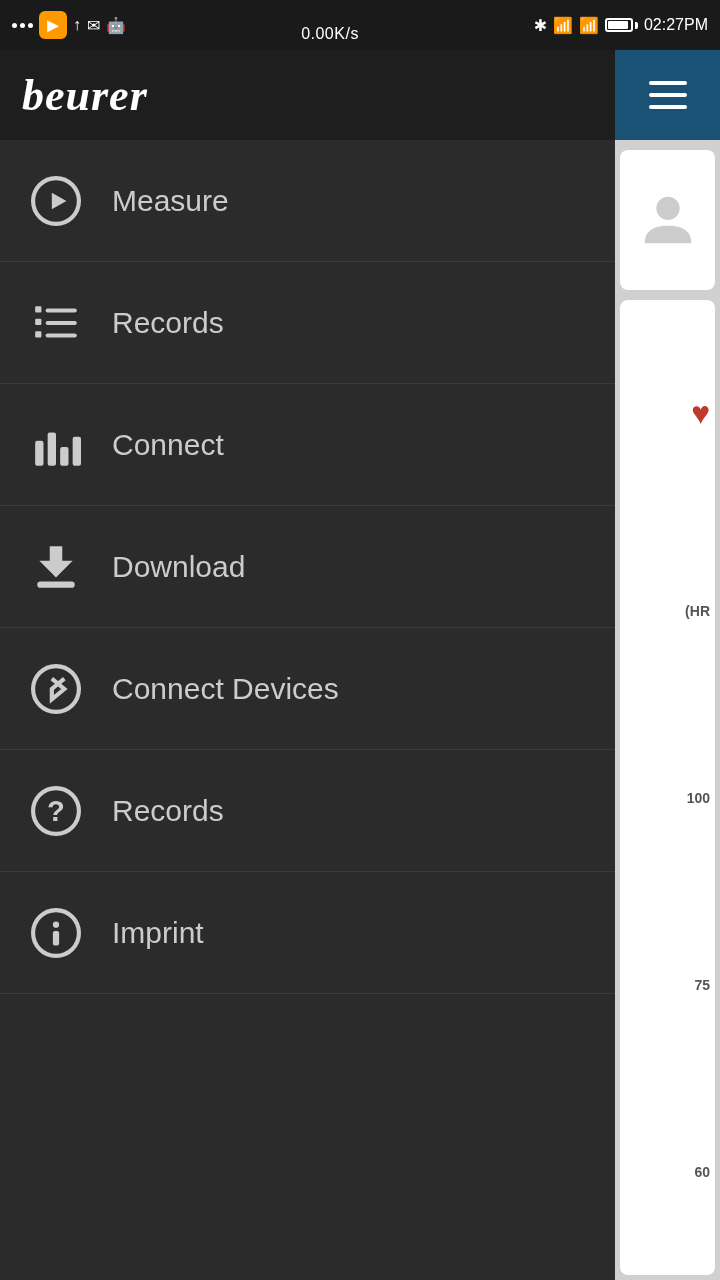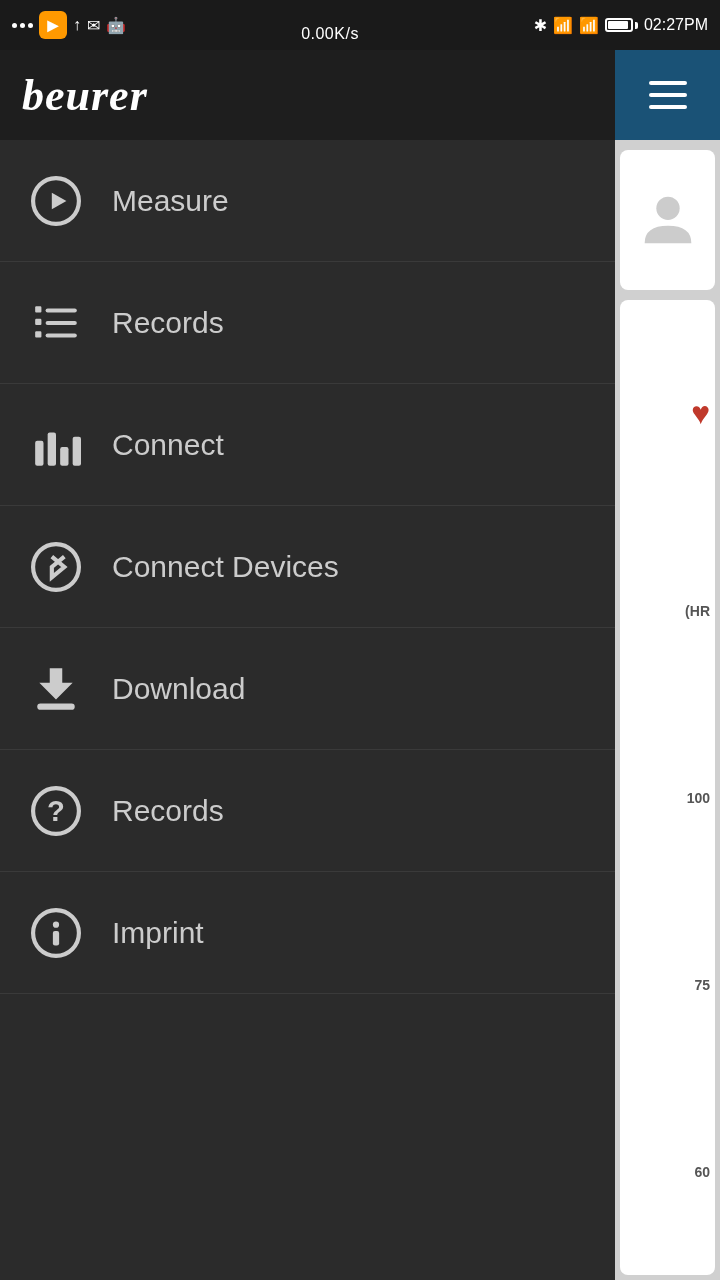--- a/index.html
+++ b/index.html
@@ -279,36 +279,36 @@
             <rect x="14" y="13" width="4" height="9" rx="1" fill="#ccc"></rect>
             <rect x="20" y="8" width="4" height="14" rx="1" fill="#ccc"></rect>
           </svg>
         </div>
         <span class="nav-label">Connect</span>
       </div>
 
       <div class="nav-item">
         <div class="nav-icon">
           <svg width="50" height="50" viewBox="0 0 24 24">
+            <polygon points="12,17 4,9 9,9 9,2 15,2 15,9 20,9" fill="#ccc"></polygon>
+            <rect x="3" y="19" width="18" height="3" rx="1.5" fill="#ccc"></rect>
+          </svg>
+        </div>
+        <span class="nav-label">Download</span>
+      </div>
+
+      <div class="nav-item">
+        <div class="nav-icon">
+          <svg width="50" height="50" viewBox="0 0 24 24">
             <circle cx="12" cy="12" r="11" fill="#2b2b2b" stroke="#ccc" stroke-width="2"></circle>
             <path d="M10,7 L16,12 L10,17 L10,12 L16,7" stroke="#ccc" stroke-width="2" fill="none"></path>
             <line x1="10" y1="12" x2="16" y2="12" stroke="#ccc" stroke-width="0"></line>
           </svg>
         </div>
         <span class="nav-label">Connect Devices</span>
-      </div>
-
-      <div class="nav-item">
-        <div class="nav-icon">
-          <svg width="50" height="50" viewBox="0 0 24 24">
-            <polygon points="12,17 4,9 9,9 9,2 15,2 15,9 20,9" fill="#ccc"></polygon>
-            <rect x="3" y="19" width="18" height="3" rx="1.5" fill="#ccc"></rect>
-          </svg>
-        </div>
-        <span class="nav-label">Download</span>
       </div>
 
 
 
       <div class="nav-item">
         <div class="nav-icon">
           <svg width="50" height="50" viewBox="0 0 24 24">
             <circle cx="12" cy="12" r="11" fill="none" stroke="#ccc" stroke-width="2"></circle>
             <text x="12" y="17" text-anchor="middle" font-size="14" fill="#ccc" font-weight="bold">?</text>
           </svg>

